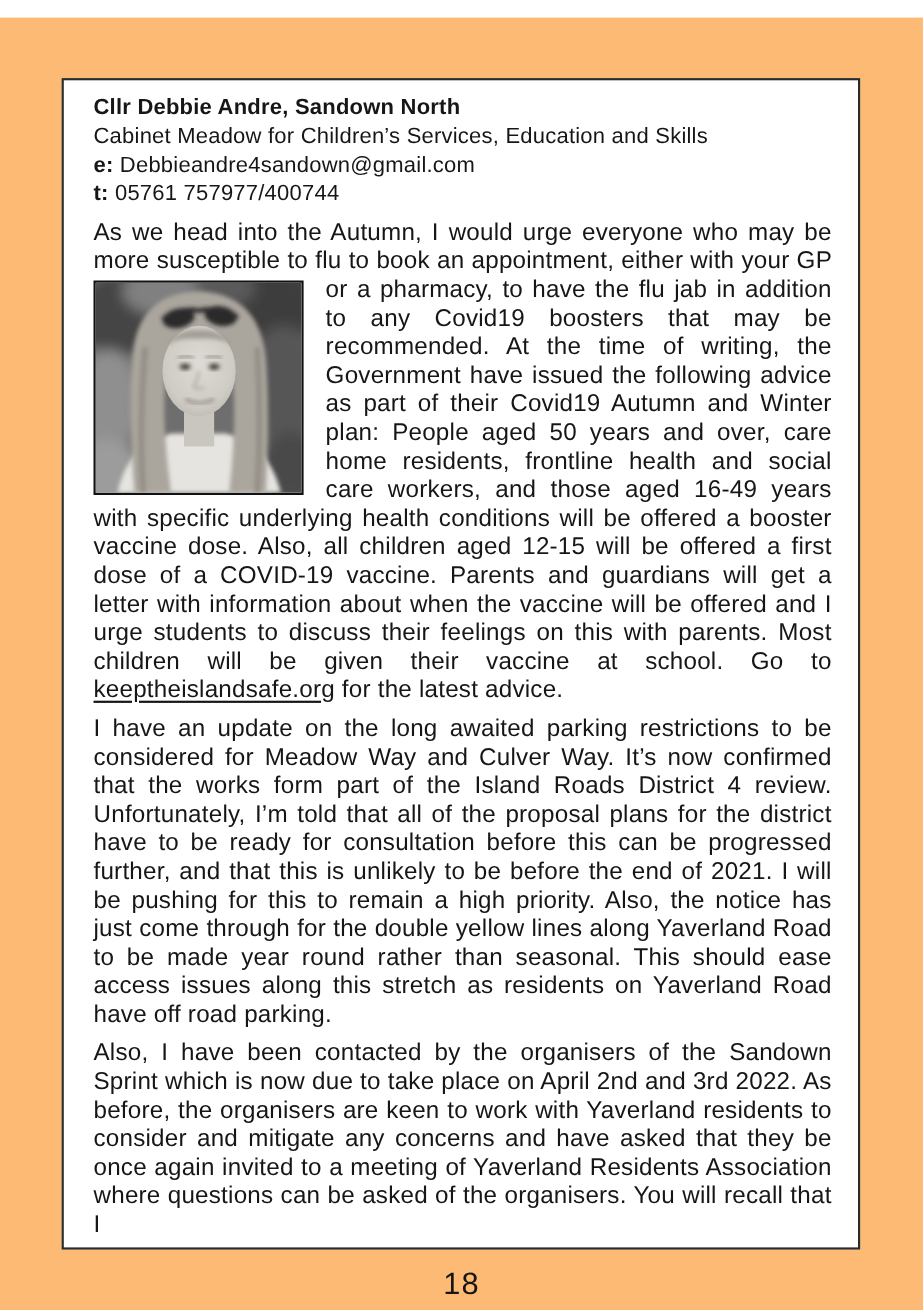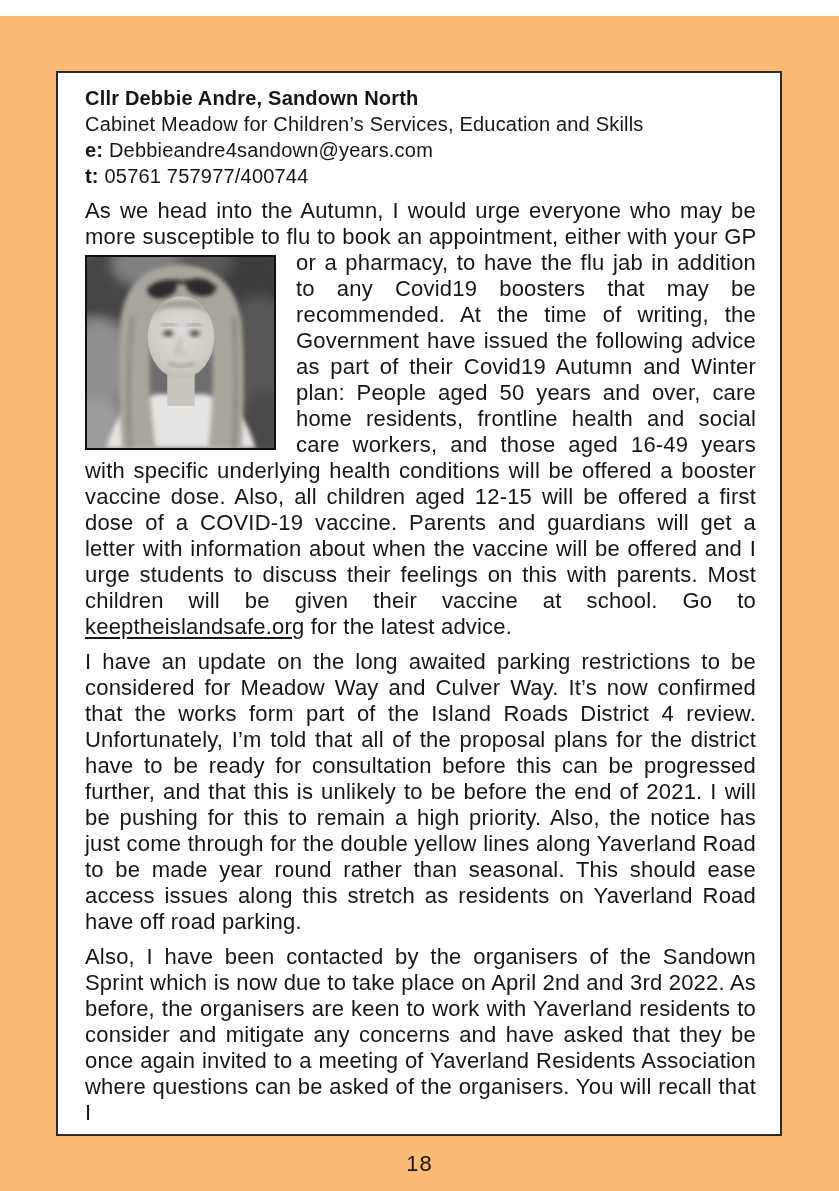--- a/index.html
+++ b/index.html
@@ -53,36 +53,36 @@
     color: #161616;
     text-decoration: underline;
     text-underline-offset: 3px;
     cursor: pointer;
   }
   .page-number {
     position: absolute;
     left: 0; top: 1135px;
     width: 839px;
     text-align: center;
-    font-size: 22px;
+    font-size: 28px;
     letter-spacing: 1px;
     color: #161616;
   }
 </style>
 </head>
 <body>
 
 <div class="page">
 
   <div class="content-box">
 
     <div class="contact-header">
       <div class="line name-line">Cllr Debbie Andre, Sandown North</div>
       <div class="line">Cabinet Meadow for Children’s Services, Education and Skills</div>
-      <div class="line"><span class="bold-prefix">e:</span><span> Debbieandre4sandown@years.com</span></div>
+      <div class="line"><span class="bold-prefix">e:</span><span> Debbieandre4sandown@gmail.com</span></div>
       <div class="line"><span class="bold-prefix">t:</span><span> 05761 757977/400744</span></div>
     </div>
 
     <p class="body-text"><span>As we head into the Autumn, I would urge everyone who may be more susceptible to flu to book an appointment, either with your GP </span><span class="photo-float">
           <svg viewBox="0 0 191 195" preserveAspectRatio="xMidYMid slice" role="img">
         <defs>
           <filter id="soft" x="-30%" y="-30%" width="160%" height="160%">
                 <feGaussianBlur stdDeviation="6"></feGaussianBlur>
               </filter>
           <filter id="soft2" x="-30%" y="-30%" width="160%" height="160%">

